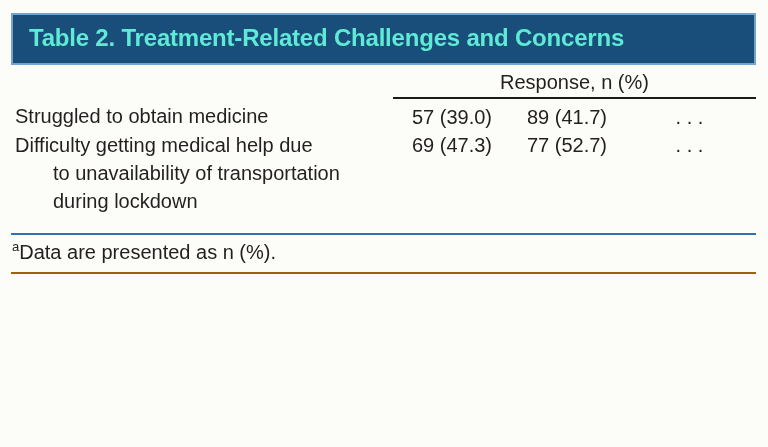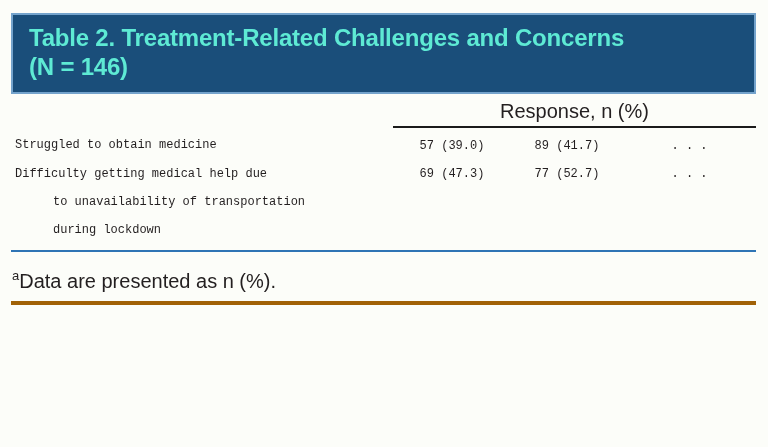--- a/index.html
+++ b/index.html
@@ -65,52 +65,50 @@
   }
   th.item-h {
     text-align: left;
     padding-left: 4px;
   }
   th.colh {
     text-align: center;
   }
   tbody td {
     vertical-align: top;
-    font-size: 12px;
+    font-size: 20px;
     line-height: 28px;
     padding: 0;
-    font-family: Liberation Mono, monospace;
   }
   tbody tr:first-child td { padding-top: 4px; }
   td.item { padding-left: 4px; }
   td.item .cont { padding-left: 38px; }
   td.val { text-align: center; white-space: nowrap; }
 
   
   .footnote {
     border-top: 2px solid #2e74b5;
-    border-bottom: 4px solid #a16207;
-    margin-top: 6px;
-    padding: 16px 0 6px 1px;
+    border-bottom: 2px solid #a16207;
+    margin-top: 18px;
+    padding: 4px 0 6px 1px;
     font-size: 20px;
     line-height: 27px;
   }
   .footnote sup {
     font-size: 13px;
     line-height: 0;
   }
 </style>
 </head>
 <body>
 
 <div class="wrap">
 
   <div class="banner">
     <div class="title-line">Table 2. Treatment-Related Challenges and Concerns</div>
-    <div class="title-line">(N = 146)</div>
   </div>
 
   <table>
     <colgroup>
       <col class="c-item">
         <col class="c-yes">
         <col class="c-no">
         <col class="c-na">
     </colgroup>
     <thead>

